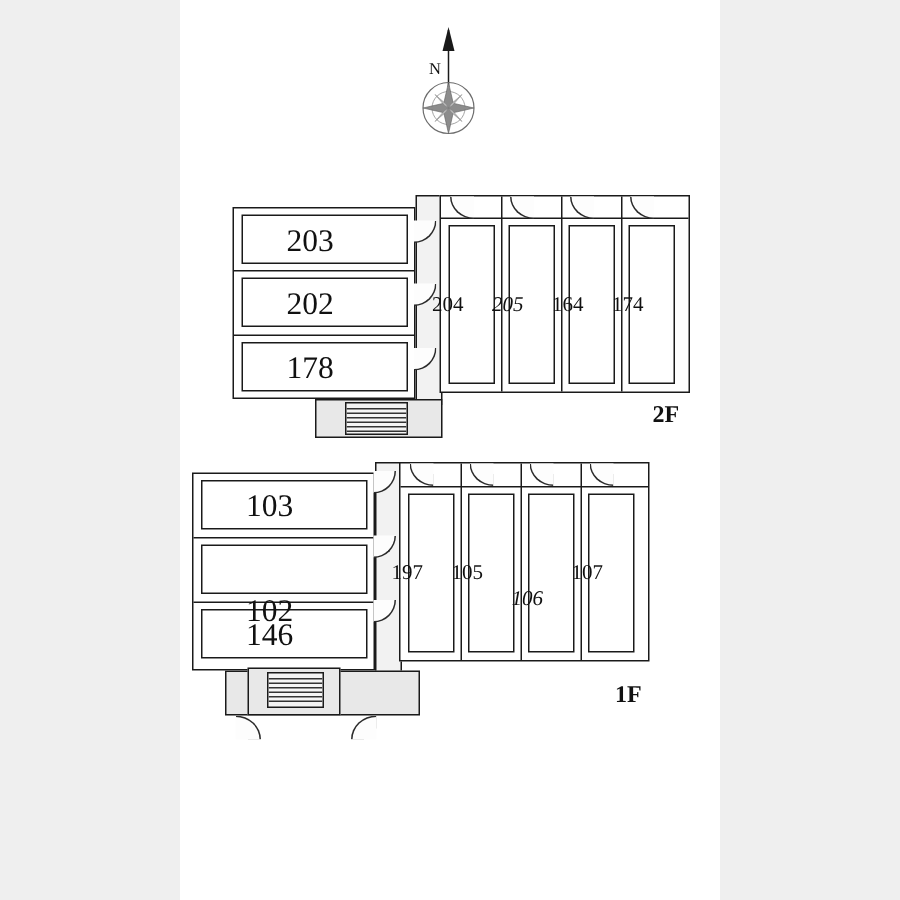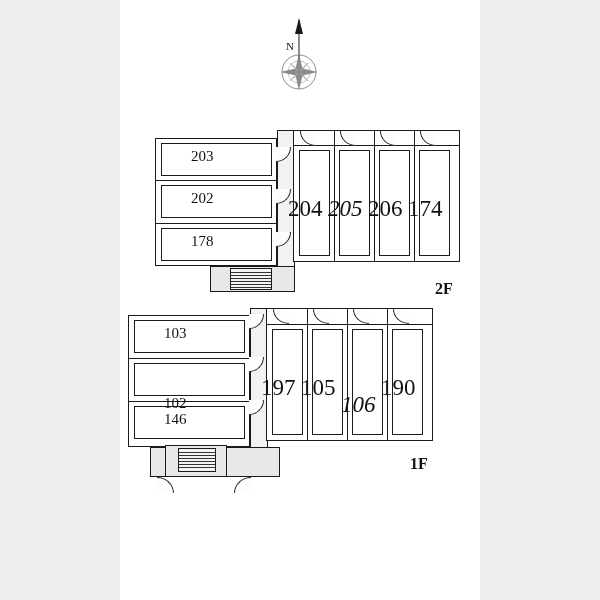--- a/index.html
+++ b/index.html
@@ -54,27 +54,27 @@
     box-sizing: border-box;
     border: 1.6px solid #1a1a1a;
     background: #ffffff;
   }
   .blk.thin { border-width: 1.1px; }
   .fill-gray { background: #e8e8e8; }
   .fill-light { background: #f2f2f2; }
 
   .room-label {
     position: absolute;
-    font-size: 15px;
+    font-size: 21px;
     color: #111;
     font-family: "Liberation Serif", serif;
     letter-spacing: 0px;
     white-space: nowrap;
   }
-  .room-label.small { font-size: 23px; }
+  .room-label.small { font-size: 14px; }
 
   .floor-label {
     position: absolute;
     font-size: 16px;
     font-weight: bold;
     color: #111;
     font-family: "Liberation Serif", serif;
   }
 
   
@@ -181,34 +181,34 @@
       <div class="blk thin" style="left:259px;top:150px;width:31px;height:106px;"></div>
       <div class="blk thin" style="left:299px;top:150px;width:31px;height:106px;"></div>
 
       <div class="swing bl" style="left:180px;top:131px;width:16px;height:15px;"></div>
       <div class="swing bl" style="left:220px;top:131px;width:16px;height:15px;"></div>
       <div class="swing bl" style="left:260px;top:131px;width:16px;height:15px;"></div>
       <div class="swing bl" style="left:300px;top:131px;width:16px;height:15px;"></div>
 
       <div class="room-label small" style="left:168px;top:196px;">204</div>
       <div class="room-label small" style="left:208px;top:196px;font-style:italic;">205</div>
-      <div class="room-label small" style="left:248px;top:196px;">206</div>
+      <div class="room-label small" style="left:248px;top:196px;">164</div>
       <div class="room-label small" style="left:288px;top:196px;">174</div>
 
       <div class="blk fill-gray" style="left:90px;top:266px;width:85px;height:26px;"></div>
       <div class="stairs" style="left:110px;top:268px;width:42px;height:22px;">
         <i style="top:3px;"></i>
           <i style="top:6px;"></i>
           <i style="top:9px;"></i>
         <i style="top:12px;"></i>
           <i style="top:15px;"></i>
           <i style="top:18px;"></i>
       </div>
 
-      <div class="floor-label" style="left:315px;top:280px;">2F</div>
+      <div class="floor-label" style="left:315px;top:268px;">2F</div>
     </div>
 
     <div class="plan" style="left:0;top:300px;width:360px;height:300px;text-align:right;">
 
       <div class="blk" style="left:8px;top:15px;width:122px;height:132px;"></div>
       <div class="hline" style="left:9px;top:58px;width:120px;height:1.4px;"></div>
       <div class="hline" style="left:9px;top:101px;width:120px;height:1.4px;"></div>
 
       <div class="blk thin" style="left:14px;top:20px;width:111px;height:33px;"></div>
       <div class="blk thin" style="left:14px;top:63px;width:111px;height:33px;"></div>
@@ -237,21 +237,21 @@
       <div class="blk thin" style="left:272px;top:29px;width:31px;height:106px;"></div>
 
       <div class="swing bl" style="left:153px;top:9px;width:16px;height:15px;"></div>
       <div class="swing bl" style="left:193px;top:9px;width:16px;height:15px;"></div>
       <div class="swing bl" style="left:233px;top:9px;width:16px;height:15px;"></div>
       <div class="swing bl" style="left:273px;top:9px;width:16px;height:15px;"></div>
 
       <div class="room-label small" style="left:141px;top:75px;">197</div>
       <div class="room-label small" style="left:181px;top:75px;">105</div>
       <div class="room-label small" style="left:221px;top:92px;font-style:italic;">106</div>
-      <div class="room-label small" style="left:261px;top:75px;">190</div>
+      <div class="room-label small" style="left:261px;top:75px;">107</div>
 
       <div class="blk fill-gray" style="left:30px;top:147px;width:130px;height:30px;"></div>
       <div class="blk fill-gray" style="left:45px;top:145px;width:62px;height:32px;"></div>
       <div class="stairs" style="left:58px;top:148px;width:38px;height:24px;">
         <i style="top:3px;"></i>
           <i style="top:6px;"></i>
           <i style="top:9px;"></i>
         <i style="top:12px;"></i>
           <i style="top:15px;"></i>
           <i style="top:18px;"></i>

